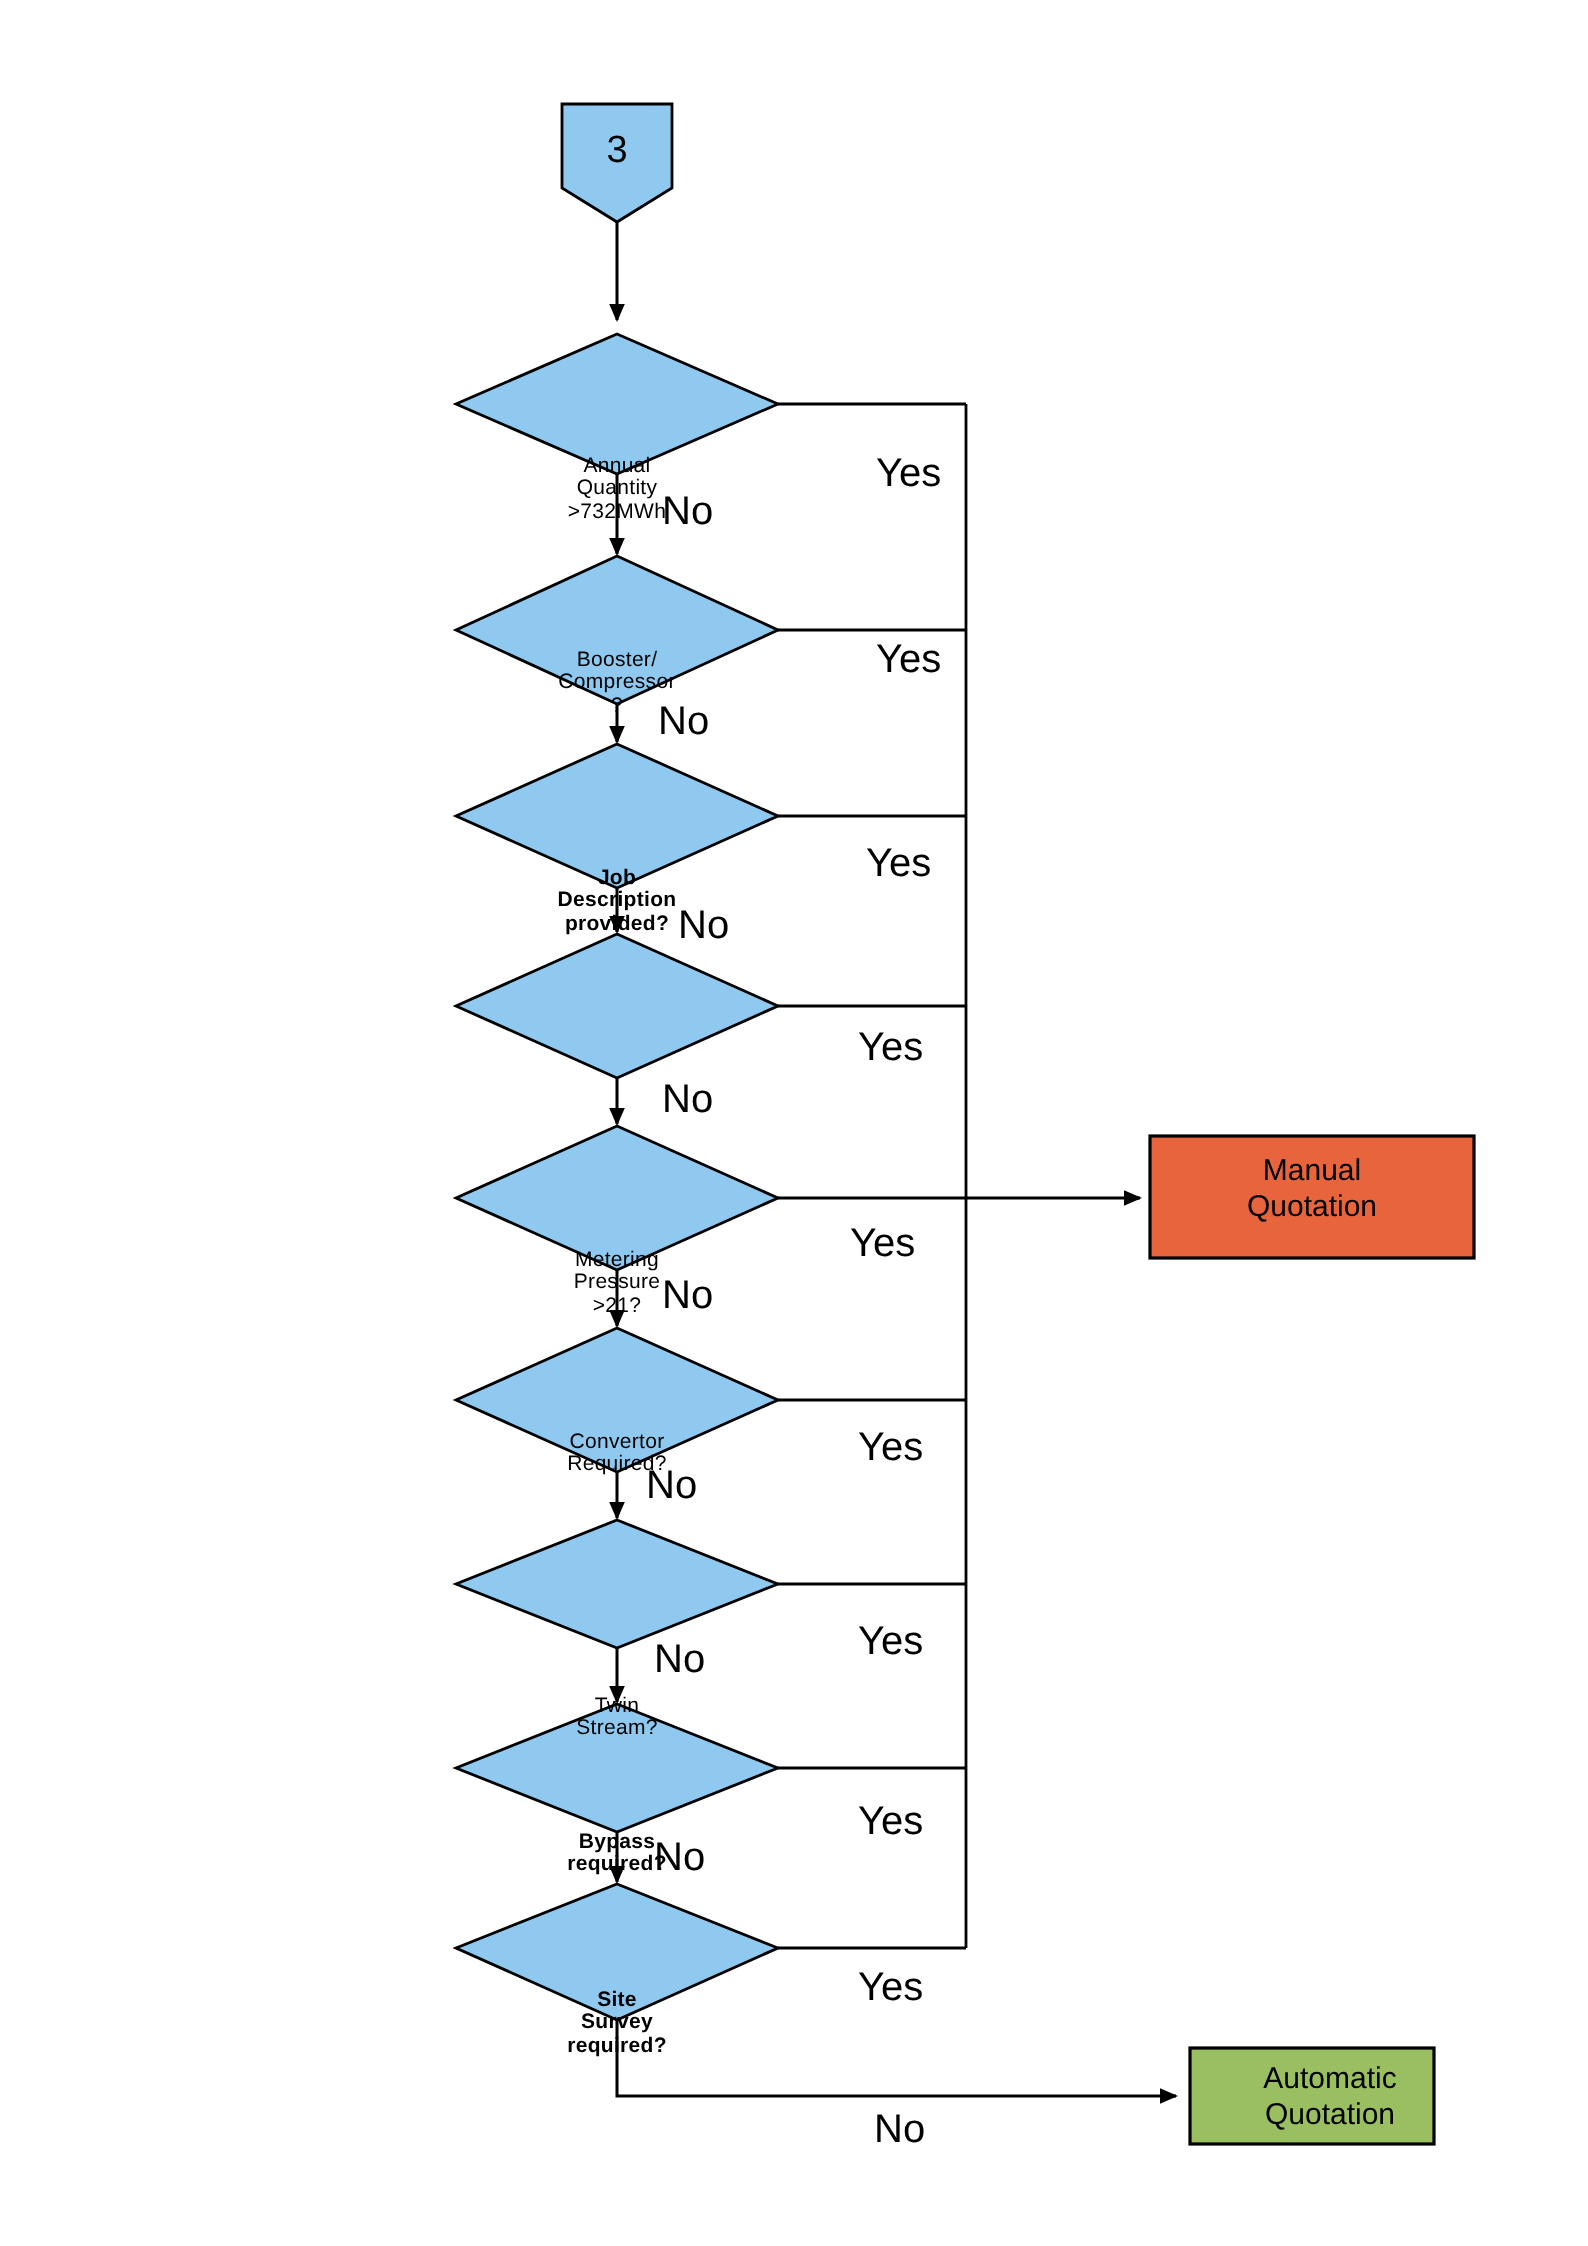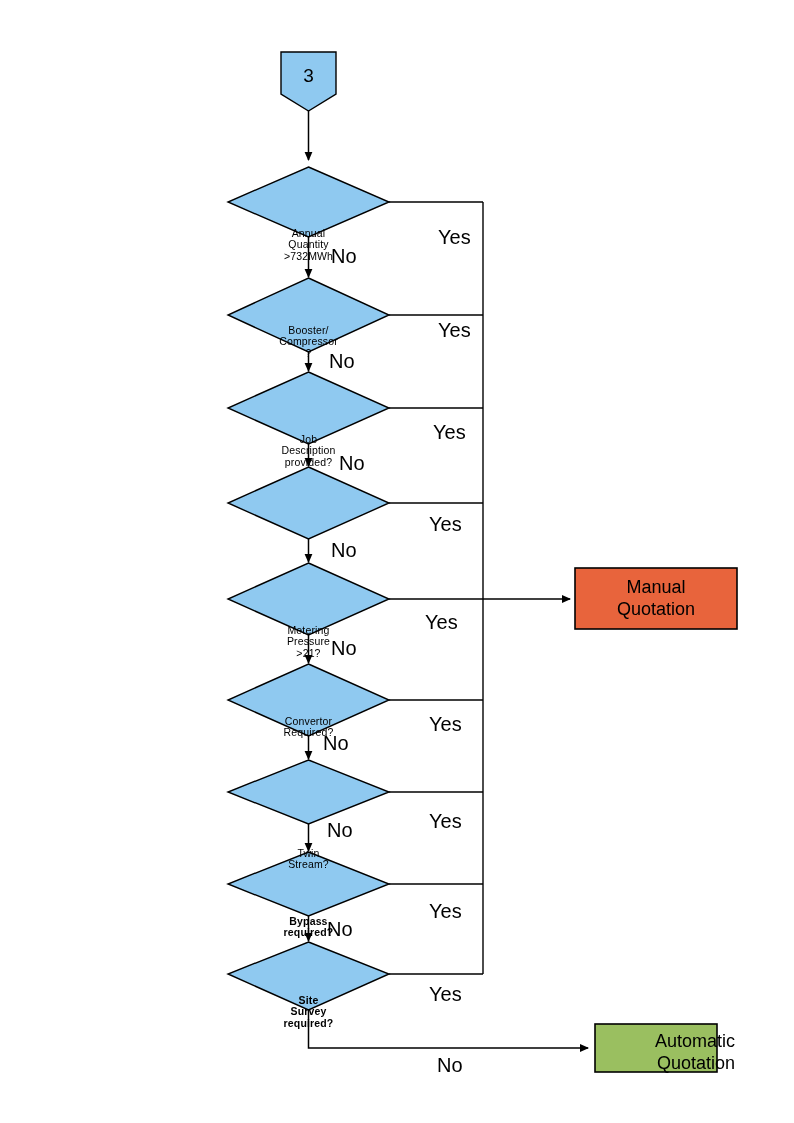--- a/index.html
+++ b/index.html
@@ -39,21 +39,21 @@
   }
   .diamond-label {
     font-size: 10.5px;
     letter-spacing: 0.15px;
     margin-top: 44px;
   }
   .terminator-label {
     font-size: 19px;
   }
   .box-label {
-    font-size: 18px;
+    font-size: 15px;
     line-height: 1.22;
   }
   .edge-label {
     position: absolute;
     font-size: 20px;
     color: #000000;
     pointer-events: none;
     white-space: nowrap;
   }
 </style>
@@ -124,21 +124,21 @@
   <div class="node-text terminator-label" style="left:281px; top:66px; width:55px;">3</div>
 
   <div class="node-text diamond-label" style="left:243px; top:184px; width:131px;">Annual
 Quantity
 &gt;732MWh</div>
 
   <div class="node-text diamond-label" style="left:240px; top:281px; width:137px;">Booster/
 Compressor
 ?</div>
 
-  <div class="node-text diamond-label" style="left:243px; top:390px; width:131px;">Job
+  <div class="node-text diamond-label" style="left:243px; top:390px; width:131px;font-weight:bold;">Job
 Description
 provided?</div>
 
 
   <div class="node-text diamond-label" style="left:243px; top:581px; width:131px;">Metering
 Pressure
 &gt;21?</div>
 
   <div class="node-text diamond-label" style="left:243px; top:672px; width:131px;">Convertor
 Required?</div>
@@ -149,21 +149,21 @@
   <div class="node-text diamond-label" style="left:243px; top:872px; width:131px;font-weight:bold;">Bypass
 required?</div>
 
   <div class="node-text diamond-label" style="left:243px; top:951px; width:131px;font-weight:bold;">Site
 Survey
 required?</div>
 
   <div class="node-text box-label" style="left:575px; top:577px; width:162px;">Manual
 Quotation</div>
 
-  <div class="node-text box-label" style="left:595px; top:1031px; width:140px;text-align:right;">Automatic
+  <div class="node-text box-label" style="left:595px; top:1031px; width:140px;">Automatic
 Quotation</div>
 
   <div class="edge-label" style="left:331px; top:245px;">No</div>
   <div class="edge-label" style="left:329px; top:350px;">No</div>
   <div class="edge-label" style="left:339px; top:452px;">No</div>
   <div class="edge-label" style="left:331px; top:539px;">No</div>
   <div class="edge-label" style="left:331px; top:637px;">No</div>
   <div class="edge-label" style="left:323px; top:732px;">No</div>
   <div class="edge-label" style="left:327px; top:819px;">No</div>
   <div class="edge-label" style="left:327px; top:918px;">No</div>

